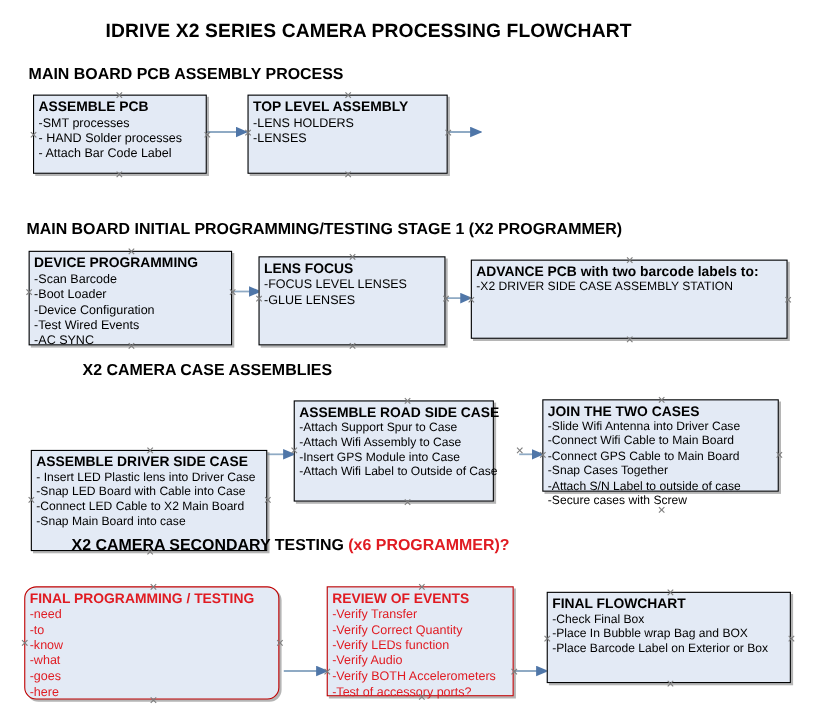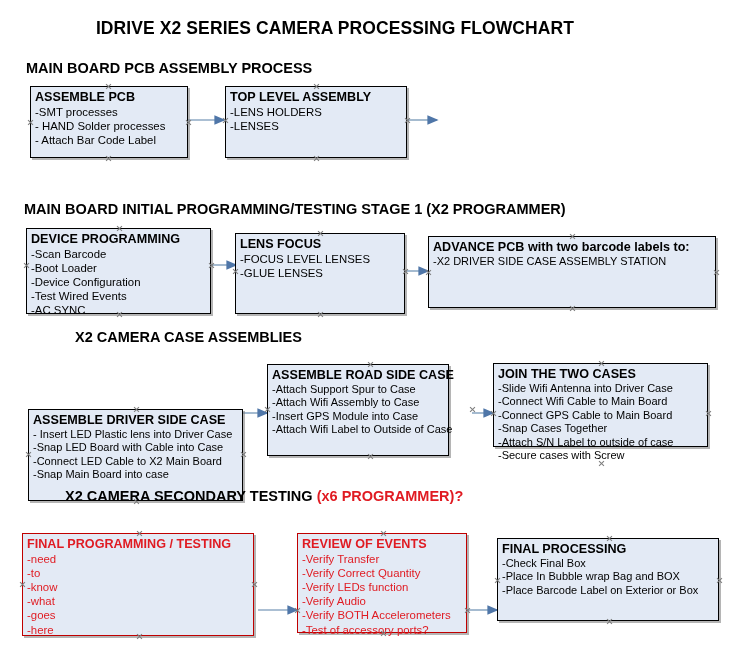--- a/index.html
+++ b/index.html
@@ -234,21 +234,21 @@
     <span class="handle" style="left:104px;top:-4px;"></span>
     <span class="handle" style="left:104px;top:96px;"></span>
     <span class="handle" style="left:-4px;top:46px;"></span>
     <span class="handle" style="left:211px;top:46px;"></span>
   </div>
 
   <div class="section-head" style="left:30px; top:488px;margin-left:35px;">
     <span>X2 CAMERA SECONDARY TESTING </span><span class="accent">(x6 PROGRAMMER)?</span>
   </div>
 
-  <div class="node red" style="left:22px; top:533px; width:232px; height:103px;">
+  <div class="node red" style="left:22px; top:533px; width:232px; height:103px;border-radius:11px;">
     <div class="node-inner">
       <div class="node-title">FINAL PROGRAMMING / TESTING</div>
       <div class="node-line">-need</div>
       <div class="node-line">-to</div>
       <div class="node-line">-know</div>
       <div class="node-line">-what</div>
       <div class="node-line">-goes</div>
       <div class="node-line">-here</div>
     </div>
     <span class="handle" style="left:113px;top:-4px;"></span>
@@ -268,21 +268,21 @@
       <div class="node-line">-Test of accessory ports?</div>
     </div>
     <span class="handle" style="left:82px;top:-4px;"></span>
     <span class="handle" style="left:82px;top:96px;"></span>
     <span class="handle" style="left:-4px;top:73px;"></span>
     <span class="handle" style="left:166px;top:73px;"></span>
   </div>
 
   <div class="node" style="left:497px; top:538px; width:222px; height:83px;">
     <div class="node-inner">
-      <div class="node-title">FINAL PROCESSING</div>
+      <div class="node-title">FINAL FLOWCHART</div>
       <div class="node-line l-sm"> -Check Final Box</div>
       <div class="node-line l-sm">-Place In Bubble wrap Bag and BOX</div>
       <div class="node-line l-sm">-Place Barcode Label on Exterior or Box</div>
     </div>
     <span class="handle" style="left:108px;top:-4px;"></span>
     <span class="handle" style="left:108px;top:79px;"></span>
     <span class="handle" style="left:-4px;top:38px;"></span>
     <span class="handle" style="left:218px;top:38px;"></span>
   </div>
 

